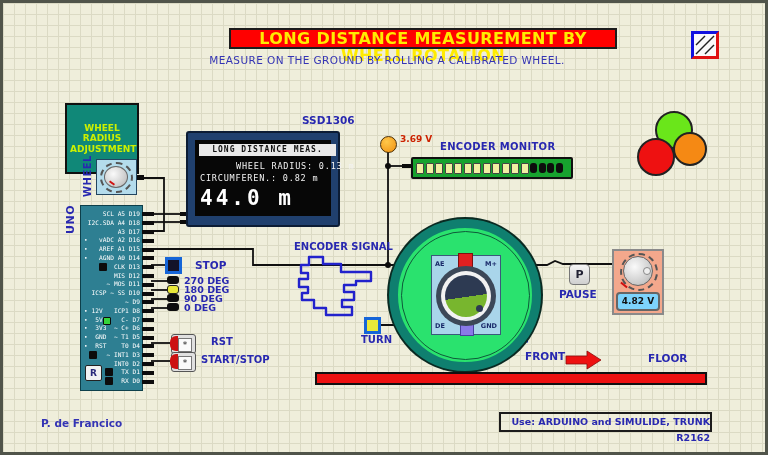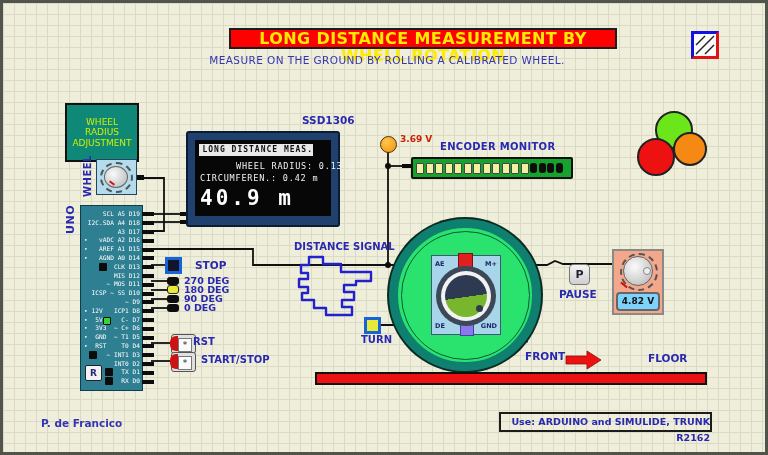--- a/index.html
+++ b/index.html
@@ -13,22 +13,22 @@
     background-size:11px 11px;
     font-family:"DejaVu Sans","Liberation Sans",sans-serif;
   }
   .abs{position:absolute;}
   .bluetext{color:#2828b0;font-weight:bold;}
   
   #title{left:226px;top:25px;width:384px;height:17px;background:#ff0000;border:2px solid #1c1c1c;
     color:#ffeb00;font-size:16px;font-weight:bold;text-align:center;line-height:17px;letter-spacing:.4px;}
   #subtitle{left:0;top:51px;width:768px;text-align:center;color:#3434b4;font-size:10.5px;letter-spacing:.4px;}
   
-  .teal-box{background:#108878;border:2px solid #101010;color:#ccf000;font-size:9px;font-weight:normal;
-    text-align:center;line-height:1.15;padding:12px 3px;}
+  .teal-box{background:#108878;border:2px solid #101010;color:#ccf000;font-size:9px;font-weight:bold;
+    text-align:center;line-height:1.15;padding:18px 3px;}
   #wheel-adj-label{left:62px;top:100px;width:64px;}
   #rotsim-label{left:603px;top:202px;width:64px;font-size:10px;}
   
   #wheel-pot{left:93px;top:156px;width:39px;height:34px;background:#b4dcec;border:1.5px solid #23455f;}
   .knob{position:absolute;border-radius:50%;background:radial-gradient(circle at 38% 35%,#fafafa,#c9c9c9 70%,#9a9a9a);border:1px solid #666;}
   .tickring{position:absolute;border-radius:50%;border:2px dashed #555;}
   #wheel-pot .tickring{left:3px;top:2px;width:29px;height:27px;}
   #wheel-pot .knob{left:7px;top:6px;width:22px;height:20px;}
   #wheel-pot .mark{position:absolute;left:12px;top:22px;width:6px;height:2px;background:#d01010;transform:rotate(35deg);}
   .vlabel{color:#2828b0;font-weight:bold;font-size:10px;writing-mode:vertical-rl;transform:rotate(180deg);letter-spacing:.5px;}
@@ -44,49 +44,49 @@
   .pdot{position:absolute;left:3px;top:0;color:#fff;font-size:6px;line-height:8.8px;}
   .psq{position:absolute;top:0;width:8px;height:8px;background:#0c0c0c;border-radius:1px;}
   .psq.green{width:6px;height:6px;top:1px;background:#35d43a;border:1px solid #0a0a0a;}
   #uno-reset-btn{left:82px;top:362px;width:15px;height:14px;background:#f2f2f2;border:1.5px solid #222;border-radius:2px;
     color:#2a2a7a;font-size:9px;font-weight:bold;text-align:center;line-height:14px;}
   
   #ssd-label{left:299px;top:111px;font-size:10.5px;}
   #lcd-bezel{left:183px;top:128px;width:150px;height:92px;background:#20406e;border:2px solid #0c1c34;border-radius:3px;}
   #lcd-screen{position:absolute;left:7px;top:7px;width:136px;height:76px;background:#070707;
     font-family:"DejaVu Sans Mono","Liberation Mono",monospace;}
-  #lcd-header{position:absolute;left:4px;top:4px;width:114px;height:12px;background:#e9e9e9;color:#111;
-    font-size:8px;font-weight:bold;line-height:12px;text-align:right;letter-spacing:1px;}
+  #lcd-header{position:absolute;left:4px;top:4px;width:137px;height:12px;background:#e9e9e9;color:#111;
+    font-size:8px;font-weight:bold;line-height:12px;text-align:center;letter-spacing:1px;}
   .lcd-line{position:absolute;left:5px;color:#f2f2f2;font-size:8.5px;letter-spacing:.8px;white-space:pre;}
   #lcd-line1{top:21px;padding-left:36px;} #lcd-line2{top:33px;}
   #lcd-value{position:absolute;left:5px;top:46px;color:#ffffff;font-size:21px;font-weight:bold;letter-spacing:3px;}
   
   #probe{left:377px;top:133px;width:15px;height:15px;border-radius:50%;border:1.5px solid #4a3008;
     background:radial-gradient(circle at 38% 32%,#ffc84a,#f09010);}
   #probe-volt{left:397px;top:131px;color:#cc2200;font-size:9px;font-weight:bold;}
   #encmon-label{left:437px;top:138px;font-size:10px;letter-spacing:.3px;}
   #bargraph{left:408px;top:154px;width:152px;height:18px;background:#17a22e;border:2px solid #101010;border-radius:2px;
     display:flex;align-items:center;gap:1.5px;padding:0 3px;}
   .seg{width:7px;height:10px;background:#0d0d0d;border-radius:3px;flex:0 0 auto;}
   .seg.lit{background:#f0efa2;border:1px solid #444;width:6px;height:9px;border-radius:1px;}
   
   .led-frame{width:11px;height:11px;border:3px solid #1565d8;background:#13132a;}
   #stop-led{left:162px;top:254px;}
   #stop-label{left:186px;top:256px;font-size:10.5px;margin-left:6px;}
   #deg-indicators{left:164px;top:273px;}
-  .deg-row{display:flex;align-items:flex-end;height:9px;margin-bottom:0;}
+  .deg-row{display:flex;align-items:flex-start;height:9px;margin-bottom:0;}
   .deg-led{width:12px;height:8px;background:#0d0d0d;border-radius:3px;margin-right:5px;flex:0 0 auto;}
   .deg-led.lit{background:#e9e93a;border:1px solid #222;width:10px;height:7px;}
   .deg-lbl{color:#2828b0;font-weight:bold;font-size:9.5px;line-height:9px;white-space:nowrap;}
   .pushbtn{width:23px;height:18px;background:#e0e0e0;border:1px solid #555;border-radius:3px;}
   .pushbtn::before{content:"";position:absolute;left:-2px;top:1px;width:8px;height:15px;background:#cc1212;border-radius:6px 0 0 6px;}
   .pushbtn .inner{position:absolute;left:6px;top:3px;width:12px;height:12px;background:#fafafa;border:1px solid #777;
     text-align:center;line-height:12px;font-size:9px;color:#222;}
   #rst-btn{left:168px;top:331px;} #startstop-btn{left:168px;top:349px;}
-  #rst-label{left:190px;top:333px;font-size:10px;}
+  #rst-label{left:208px;top:333px;font-size:10px;}
   #startstop-label{left:198px;top:351px;font-size:10px;}
   
   #encsig-label{left:291px;top:238px;font-size:10px;}
   #turn-led{left:361px;top:314px;border-color:#1565d8;background:#e9e93a;}
   #turn-label{left:358px;top:331px;font-size:10px;}
   
   #wheel-outer{left:386px;top:216px;width:134px;height:134px;border-radius:50%;background:#2ae26e;
     border:9px solid #0f7f6f;box-shadow:0 0 0 2px #0a2a22;}
   #wheel-inner-ring{left:398px;top:228px;width:127px;height:127px;border-radius:50%;border:1.5px solid #0f5a3a;}
   #enc-square{left:428px;top:252px;width:68px;height:78px;background:#a9d5ea;border:1px solid #3a5a7a;}
@@ -281,22 +281,22 @@
         </div>
       </div>
   </div>
   <div class="abs" id="uno-reset-btn">R</div>
 
   <div class="abs bluetext" id="ssd-label">SSD1306</div>
   <div class="abs" id="lcd-bezel">
     <div id="lcd-screen">
       <div id="lcd-header">LONG DISTANCE MEAS.</div>
       <div class="lcd-line" id="lcd-line1">WHEEL RADIUS: 0.13 m</div>
-      <div class="lcd-line" id="lcd-line2">CIRCUMFEREN.: 0.42 m</div>
-      <div id="lcd-value">40.9 m</div>
+      <div class="lcd-line" id="lcd-line2">CIRCUMFEREN.: 0.82 m</div>
+      <div id="lcd-value">44.0 m</div>
     </div>
   </div>
 
   <div class="abs" id="probe"></div>
   <div class="abs" id="probe-volt">3.69 V</div>
   <div class="abs bluetext" id="encmon-label">ENCODER MONITOR</div>
   <div class="abs" id="bargraph">
       <span class="seg lit"></span>
       <span class="seg lit"></span>
       <span class="seg lit"></span>
@@ -337,21 +337,21 @@
     </div>
   <div class="abs pushbtn" id="rst-btn">
     <span class="inner">*</span>
   </div>
   <div class="abs bluetext" id="rst-label">RST</div>
   <div class="abs pushbtn" id="startstop-btn">
     <span class="inner">*</span>
   </div>
   <div class="abs bluetext" id="startstop-label">START/STOP</div>
 
-  <div class="abs bluetext" id="encsig-label">DISTANCE SIGNAL</div>
+  <div class="abs bluetext" id="encsig-label">ENCODER SIGNAL</div>
   <div class="abs led-frame" id="turn-led"></div>
   <div class="abs bluetext" id="turn-label">TURN</div>
 
   <div class="abs" id="wheel-outer"></div>
   <div class="abs" id="wheel-inner-ring"></div>
   <div class="abs" id="enc-square">
     <span class="enc-pin" id="enc-tl">AE</span>
     <span class="enc-pin" id="enc-tr">M+</span>
     <span class="enc-pin" id="enc-bl">DE</span>
     <span class="enc-pin" id="enc-br">GND</span>

